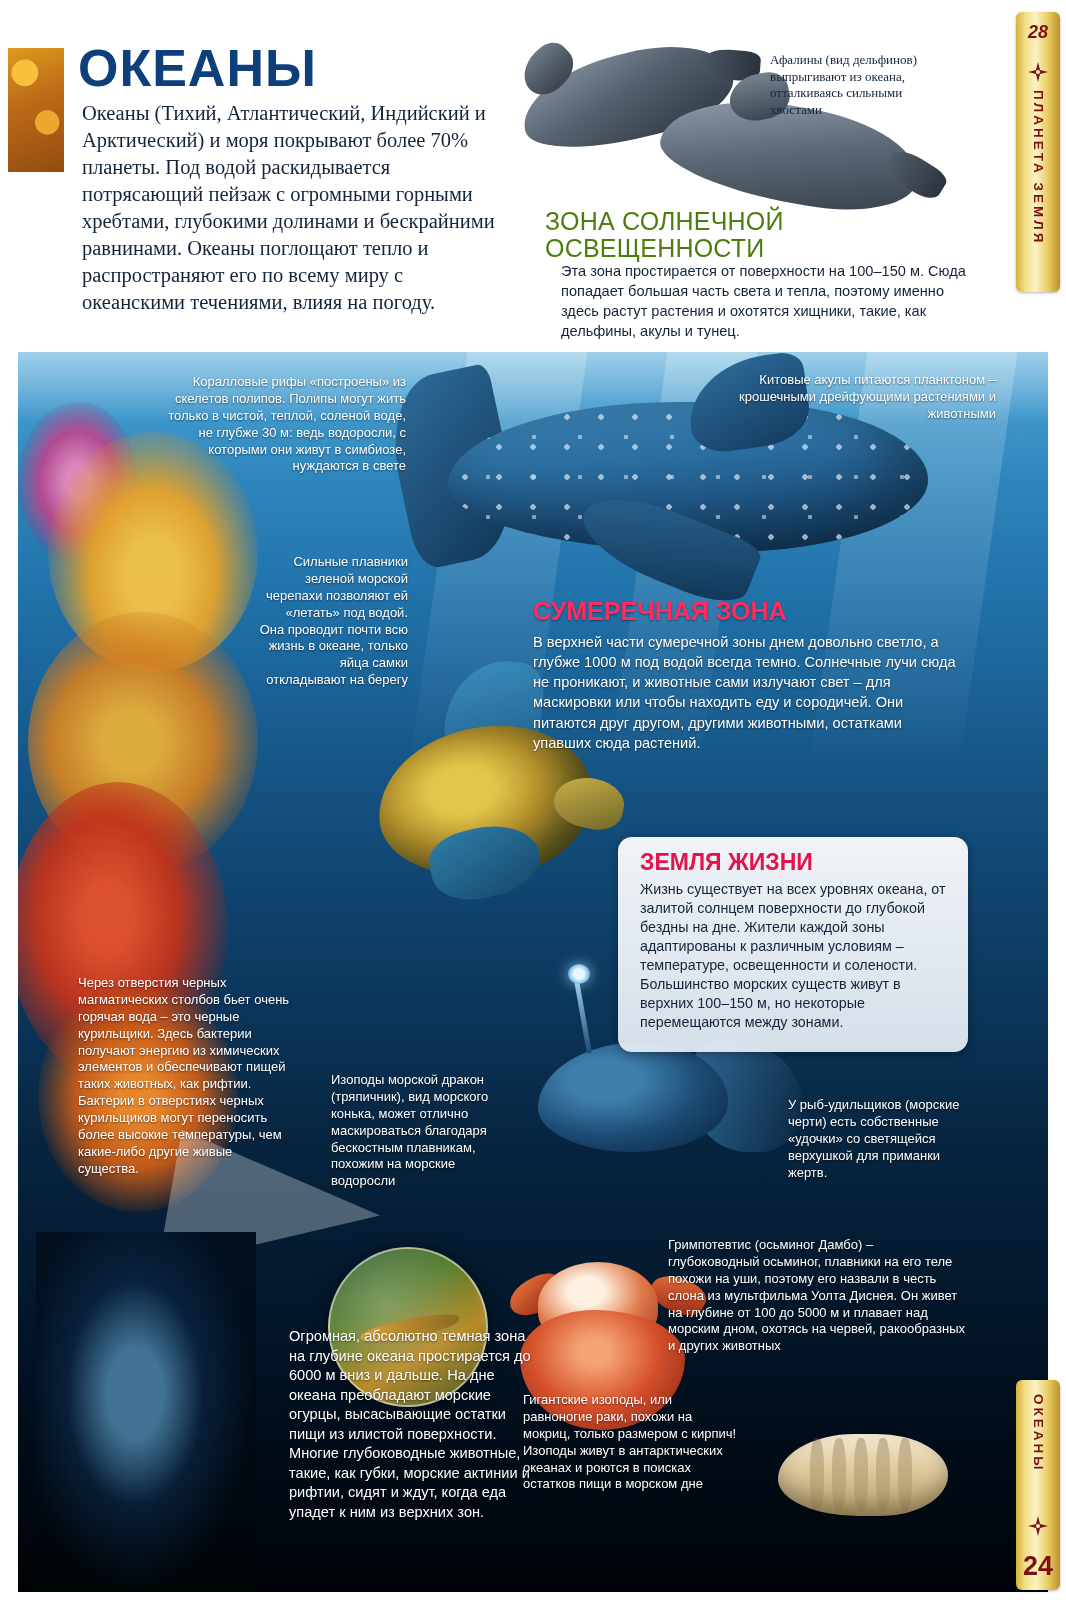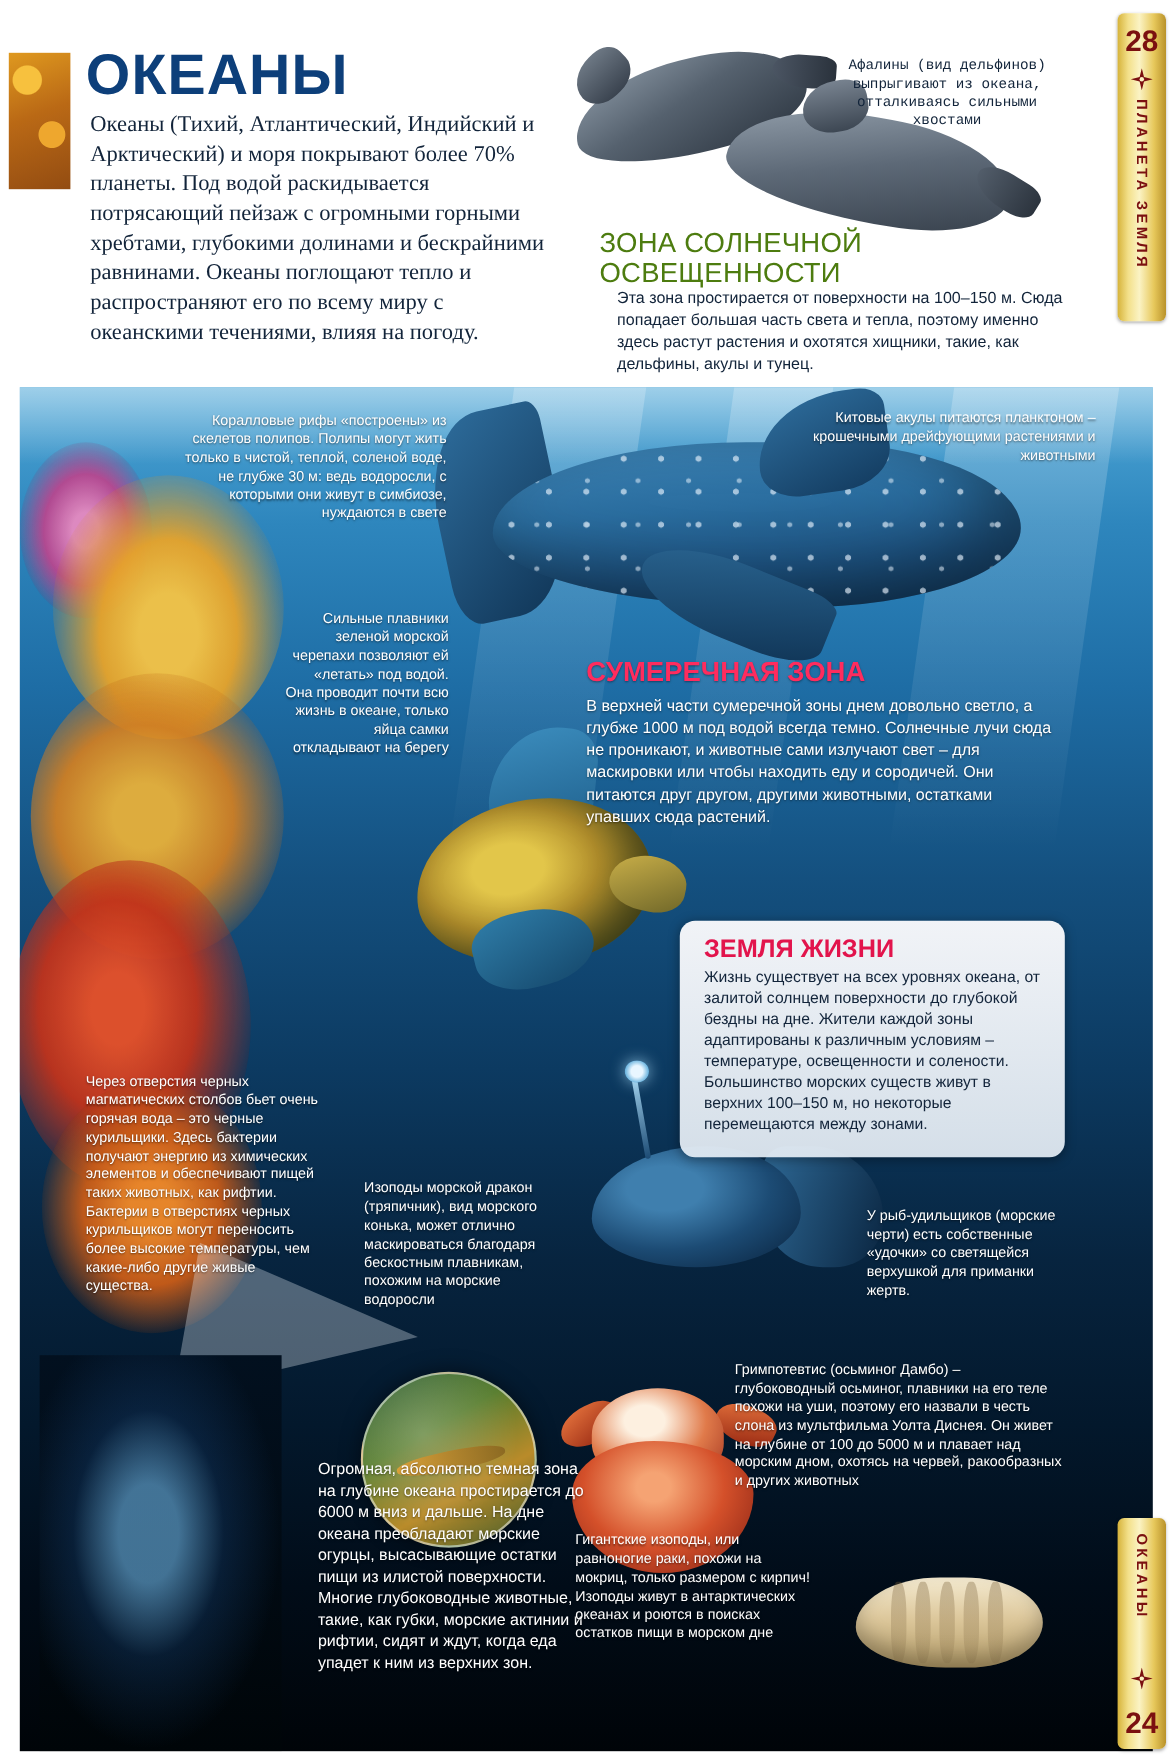--- a/index.html
+++ b/index.html
@@ -118,44 +118,45 @@
     width: 62px; height: 32px;
     background: linear-gradient(90deg, #525d6a, #2c343e);
     border-radius: 50% 30% 40% 60%;
     transform: rotate(22deg);
   }
 
   .cap-dolphin {
     position: absolute;
     left: 770px; top: 52px;
     width: 182px;
-    text-align: center;
-    font-family: Liberation Mono, monospace;
+    text-align: left;
+    font-family: Liberation Serif, serif;
     font-size: 13px;
     line-height: 1.28;
     color: #12243a;
   }
 
   
   .side-tab-top {
     position: absolute;
     right: 6px; top: 12px;
     width: 44px; height: 280px;
     background: linear-gradient(90deg, #d6b33a 0%, #f3e08a 22%, #fbf3c4 45%, #e7c85b 75%, #b9922a 100%);
     border-radius: 6px;
     box-shadow: 0 1px 3px rgba(0,0,0,.3);
   }
   .side-tab-top .pg {
     position: absolute;
     top: 10px; left: 0; right: 0;
     text-align: center;
-    font-size: 27px;
+    font-size: 18px;
     font-weight: bold;
     color: #7b1010;
     font-family: "Liberation Sans", sans-serif;
+    font-style: italic;
   }
   .side-tab-top .compass {
     position: absolute;
     top: 50px; left: 50%;
     margin-left: -10px;
     width: 20px; height: 20px;
   }
   .side-tab-top .vtext {
     position: absolute;
     top: 78px; left: 0; right: 0; bottom: 6px;

